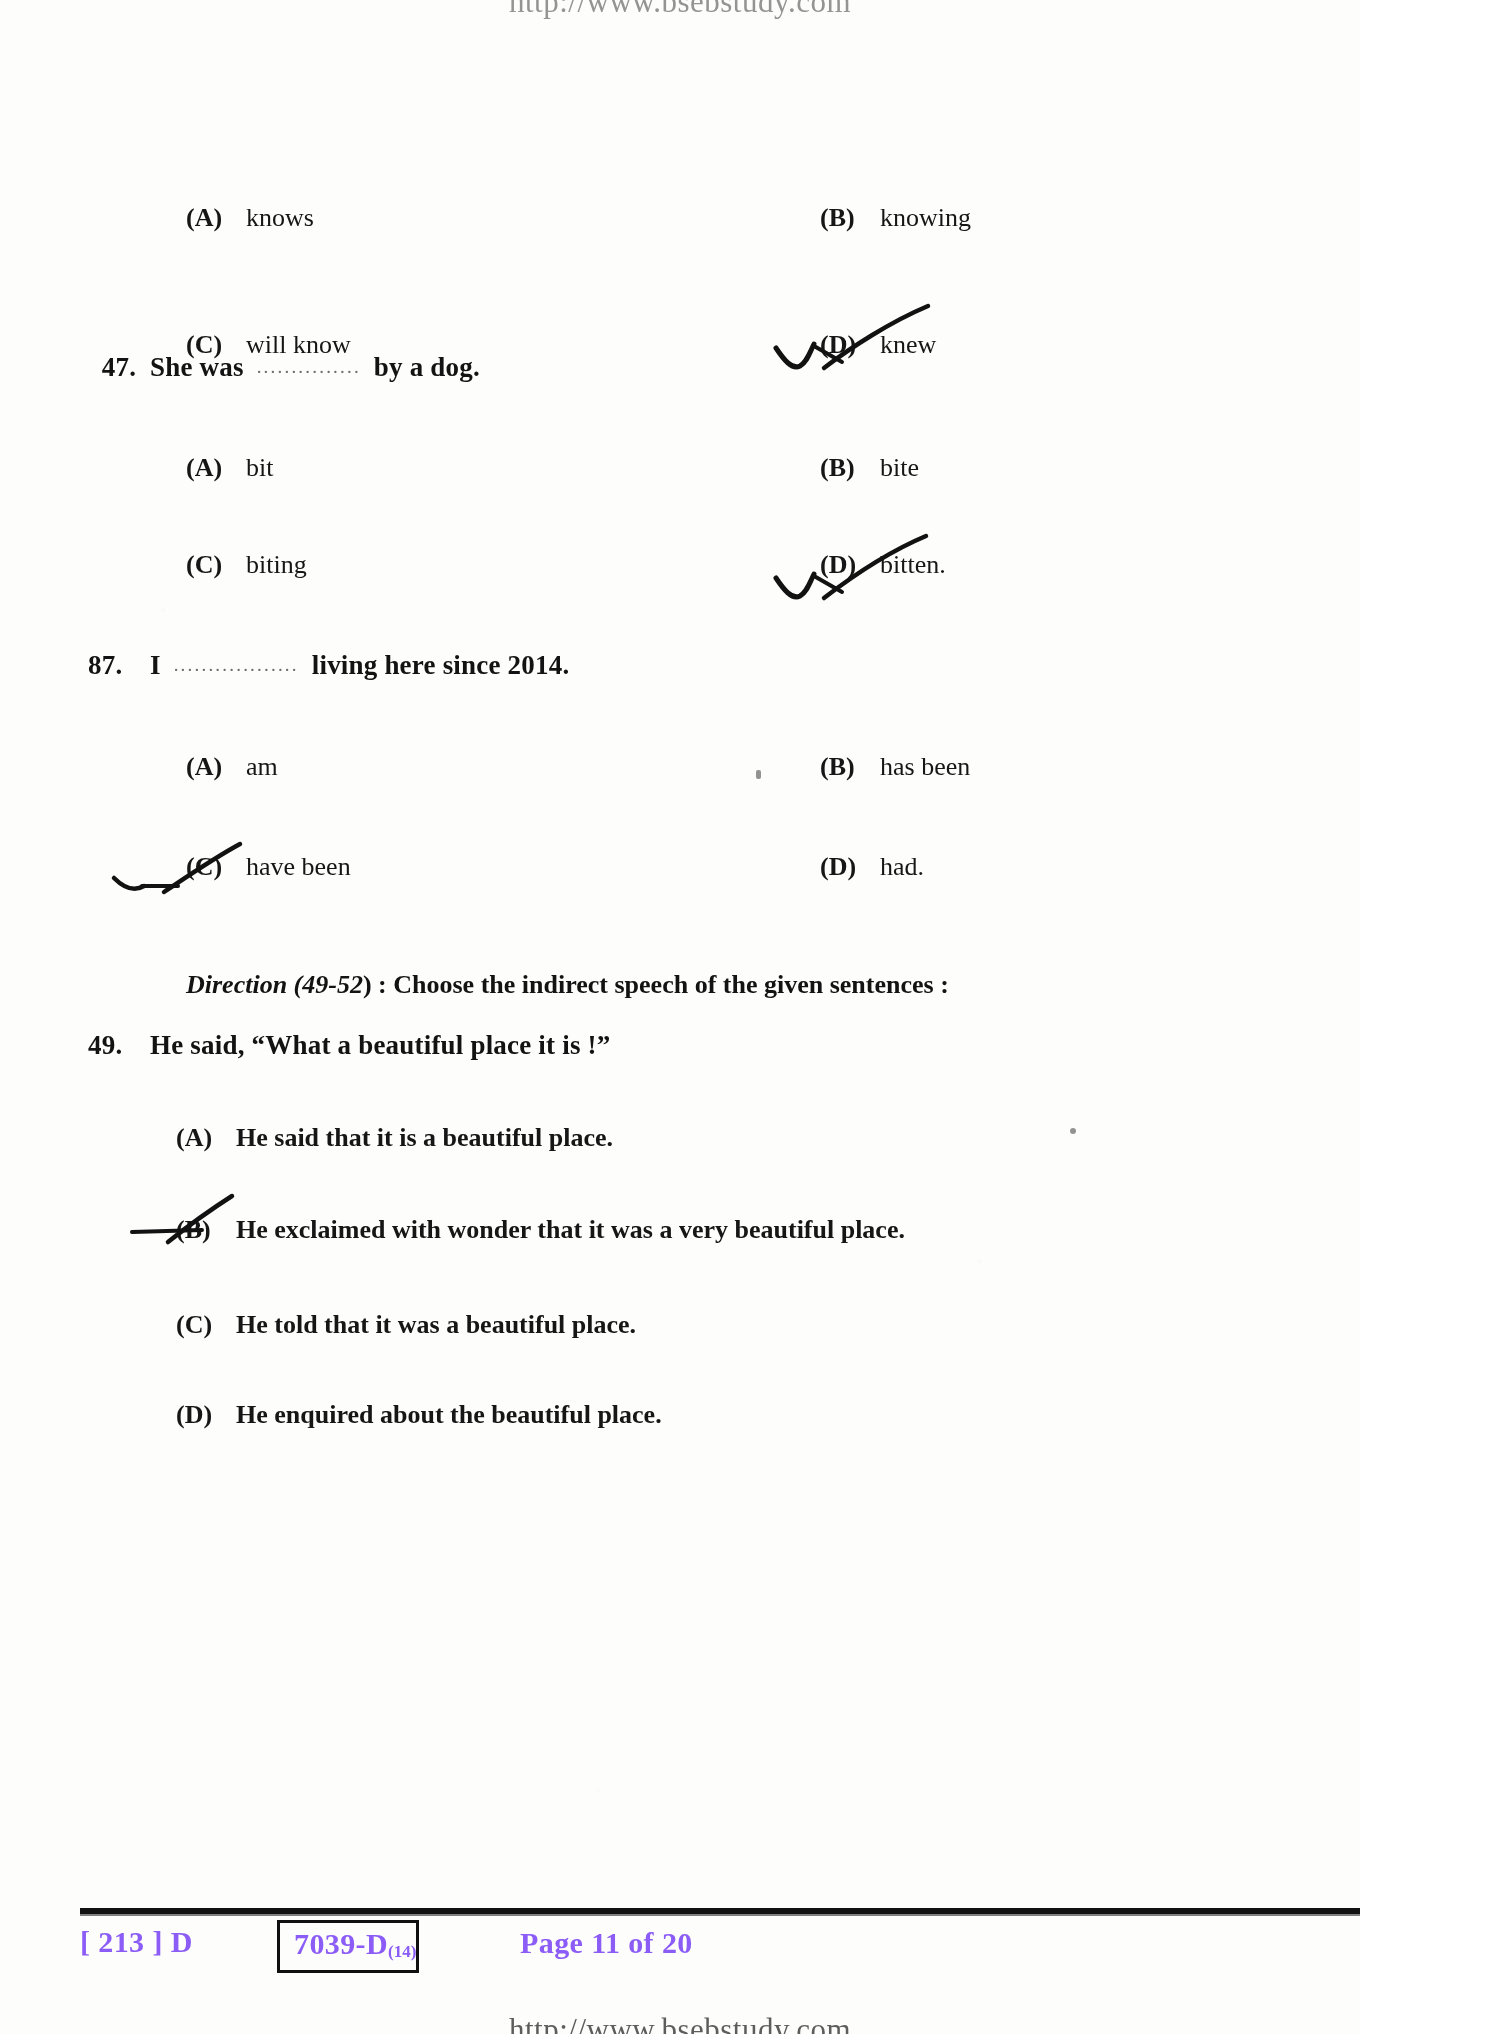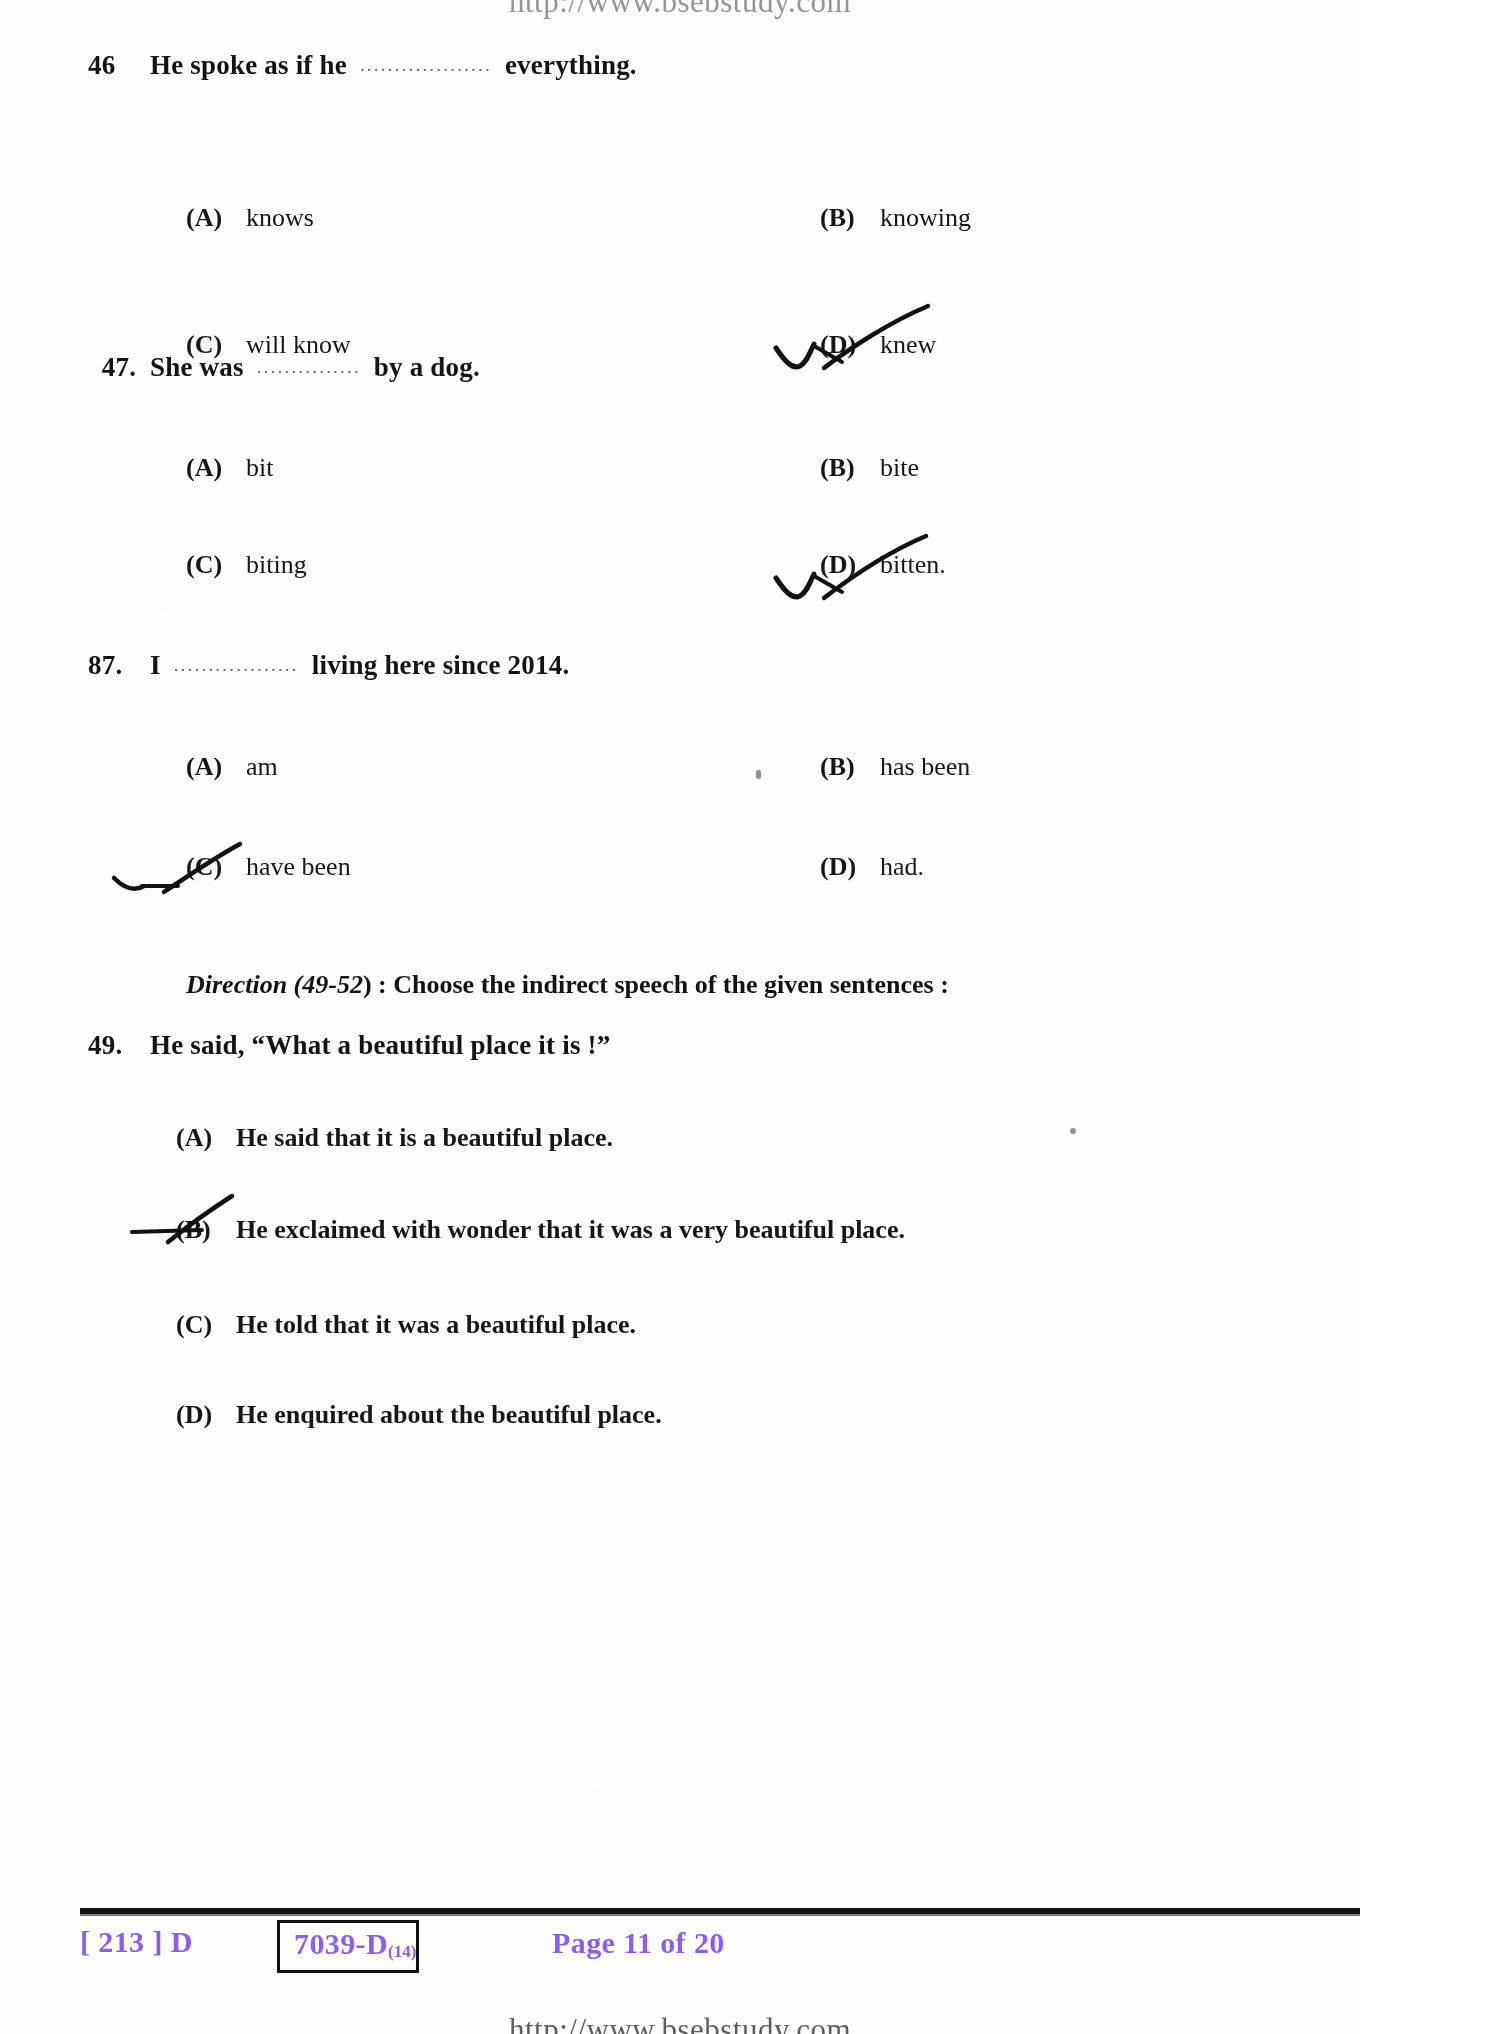--- a/index.html
+++ b/index.html
@@ -146,21 +146,21 @@
   #foot-code  {
     left: 277px; top: 1920px;
     border: 3px solid #101010;
     padding: 4px 0 8px 14px;
   }
   #foot-code .sub {
     font-size: 17px;
     vertical-align: -3px;
     letter-spacing: 0;
   }
-  #foot-page  { left: 520px; top: 1926px; font-weight: 700; margin-left: 32px; }
+  #foot-page  { left: 520px; top: 1926px; font-weight: 700; }
 
   
   #page:before{
     content:"";
     position:absolute;
     inset:0;
     background:
       radial-gradient(circle at 12% 30%, rgba(0,0,0,.010) 0 2px, transparent 3px),
       radial-gradient(circle at 72% 62%, rgba(0,0,0,.010) 0 2px, transparent 3px),
       radial-gradient(circle at 44% 88%, rgba(0,0,0,.008) 0 2px, transparent 3px);
@@ -175,30 +175,20 @@
 </style>
 </head>
 <body>
 
 <div id="page">
 
   <div class="watermark" id="wm-top">http://www.bsebstudy.com</div>
 
   <div class="watermark" id="wm-bottom">http://www.bsebstudy.com</div>
 
-  <div class="qwrap" style="top:50px;">
-    <div class="qline">
-      <span class="qnum">46</span>
-      <span class="qtext">
-        <span>He spoke as if he</span>
-        <span class="dots">...................</span>
-        <span>everything.</span>
-      </span>
-    </div>
-  </div>
 
   <div class="qwrap" style="top:203px; height:40px;">
     <div class="optrow">
       <div class="opt col-a">
         <span class="lab">(A)</span>
         <span class="val">knows</span>
       </div>
       <div class="opt col-b">
         <span class="lab">(B)</span>
         <span class="val">knowing</span>

